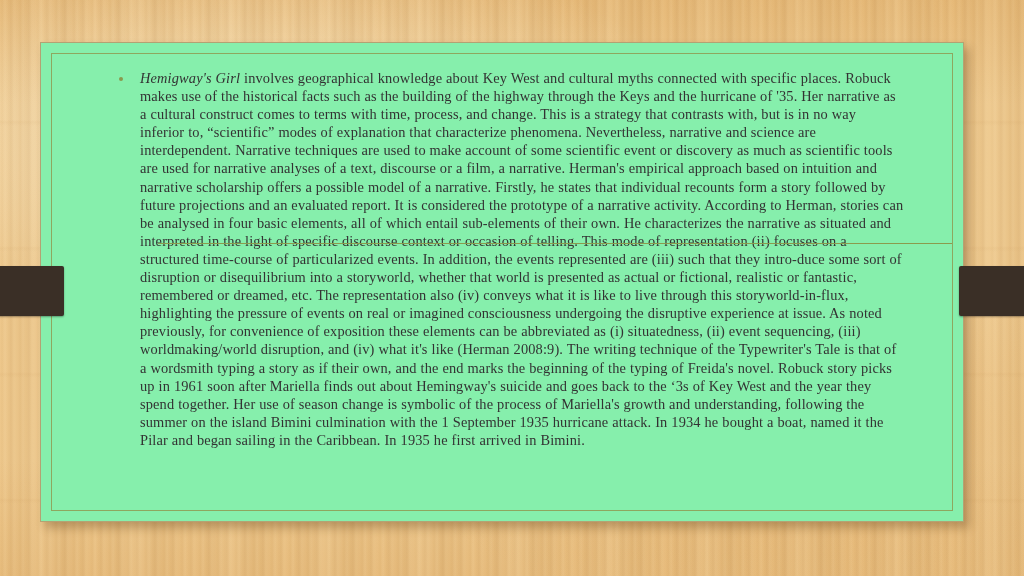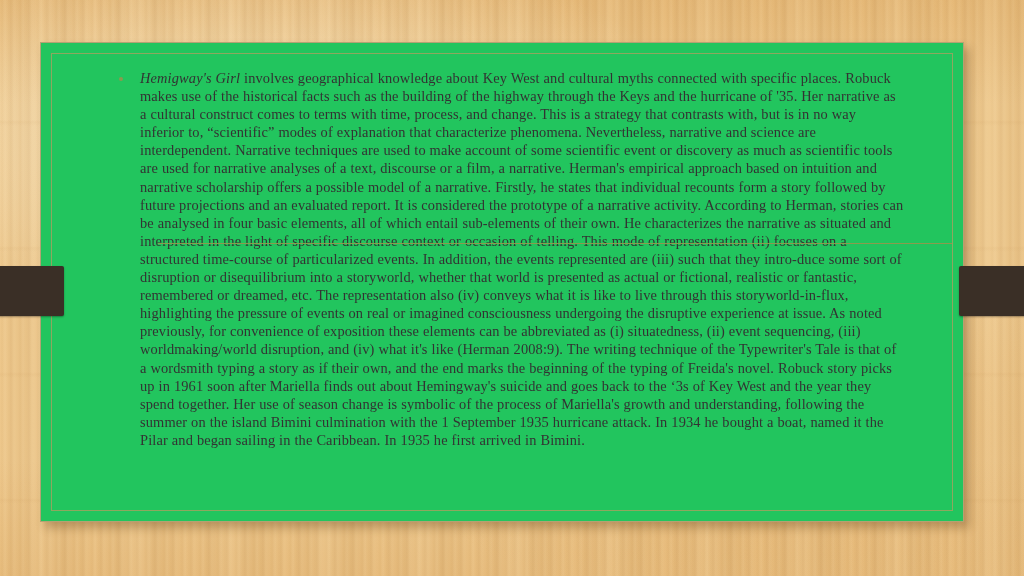--- a/index.html
+++ b/index.html
@@ -83,21 +83,21 @@
     );
   }
 
   
   .card {
     position: absolute;
     left: 40px;
     top: 42px;
     width: 924px;
     height: 480px;
-    background: #22c55e;
+    background: #86efac;
     box-shadow: 5px 6px 9px rgba(90,60,25,0.33);
   }
   .card-border-outer {
     position: absolute;
     left: 0; top: 0; right: 0; bottom: 0;
     border: 1px solid #b3a273;
   }
   .card-border-inner {
     position: absolute;
     left: 11px; top: 11px; right: 11px; bottom: 11px;

